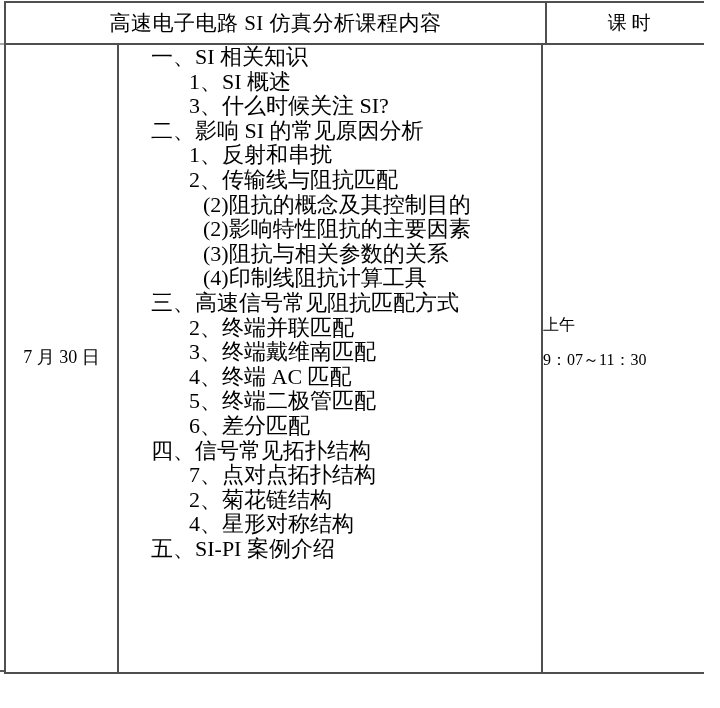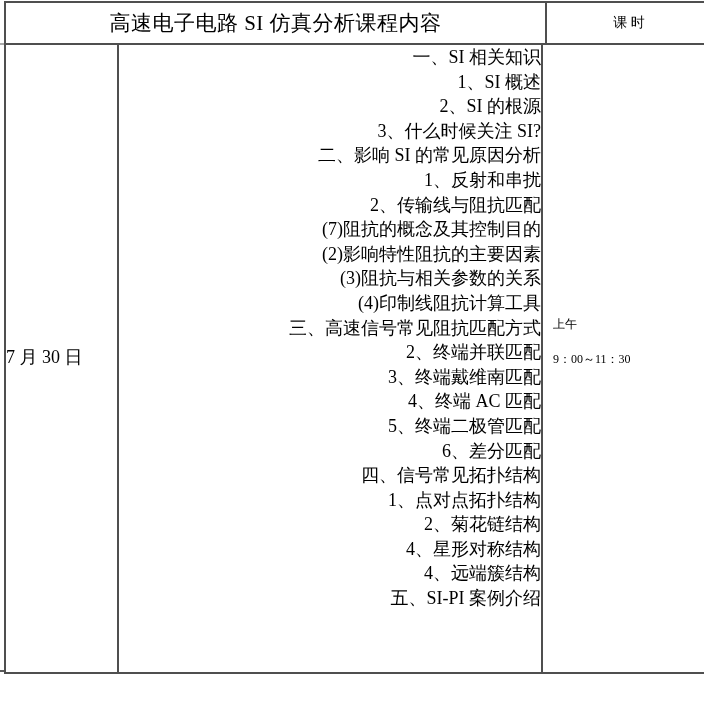--- a/index.html
+++ b/index.html
@@ -55,56 +55,55 @@
     align-items: center;
     justify-content: center;
     font-size: 21px;
     letter-spacing: 0.5px;
   }
   .header-hours-cell {
     flex: 1;
     display: flex;
     align-items: center;
     justify-content: center;
-    font-size: 14px;
+    font-size: 19px;
   }
   .body-row {
     display: flex;
     flex: 1 1 auto;
     min-height: 0;
   }
   .date-cell {
     width: 113px;
     border-right: 2px solid #4f4f4f;
+    text-align: center;
     padding-top: 300px;
     font-size: 18px;
     line-height: 24px;
     box-sizing: border-box;
   }
   .content-cell {
     width: 424px;
     border-right: 2px solid #4f4f4f;
     box-sizing: border-box;
     padding-top: 0;
-    font-size: 18px;
-    text-align: right;
+    font-size: 22px;
   }
   .content-cell .line {
     line-height: 24.6px;
     white-space: pre;
   }
   .content-cell .lv0 { padding-left: 32px; }
-  .content-cell .lv1 { padding-left: 70px; margin-left: 40px; }
+  .content-cell .lv1 { padding-left: 70px; }
   .content-cell .lv2 { padding-left: 84px; }
   .session-cell {
     flex: 1;
     box-sizing: border-box;
     padding-top: 262px;
-    padding-left: 10px;
-    font-size: 12px;
+    font-size: 16px;
     line-height: 35px;
   }
 </style>
 </head>
 <body>
 
 <div class="page">
   <div class="rule-ext-top"></div>
   <div class="rule-ext-bottom"></div>
 
@@ -114,43 +113,41 @@
       <div class="header-title-cell">高速电子电路 SI 仿真分析课程内容</div>
       <div class="header-hours-cell">课 时</div>
     </div>
 
     <div class="body-row">
       <div class="date-cell">7 月 30 日</div>
 
       <div class="content-cell">
           <div class="line lv0">一、SI 相关知识</div>
           <div class="line lv1">1、SI 概述</div>
-          <div class="line lv1">2、SI 的根源</div>
           <div class="line lv1">3、什么时候关注 SI?</div>
           <div class="line lv0">二、影响 SI 的常见原因分析</div>
           <div class="line lv1">1、反射和串扰</div>
           <div class="line lv1">2、传输线与阻抗匹配</div>
-          <div class="line lv2">(7)阻抗的概念及其控制目的</div>
+          <div class="line lv2">(2)阻抗的概念及其控制目的</div>
           <div class="line lv2">(2)影响特性阻抗的主要因素</div>
           <div class="line lv2">(3)阻抗与相关参数的关系</div>
           <div class="line lv2">(4)印制线阻抗计算工具</div>
           <div class="line lv0">三、高速信号常见阻抗匹配方式</div>
           <div class="line lv1">2、终端并联匹配</div>
           <div class="line lv1">3、终端戴维南匹配</div>
           <div class="line lv1">4、终端 AC 匹配</div>
           <div class="line lv1">5、终端二极管匹配</div>
           <div class="line lv1">6、差分匹配</div>
           <div class="line lv0">四、信号常见拓扑结构</div>
-          <div class="line lv1">1、点对点拓扑结构</div>
+          <div class="line lv1">7、点对点拓扑结构</div>
           <div class="line lv1">2、菊花链结构</div>
           <div class="line lv1">4、星形对称结构</div>
-          <div class="line lv1">4、远端簇结构</div>
           <div class="line lv0">五、SI-PI 案例介绍</div>
         </div>
 
       <div class="session-cell">
         <div class="session-period">上午</div>
-        <div class="session-time">9：00～11：30</div>
+        <div class="session-time">9：07～11：30</div>
       </div>
     </div>
 
   </div>
 </div>
 
 </body></html>

